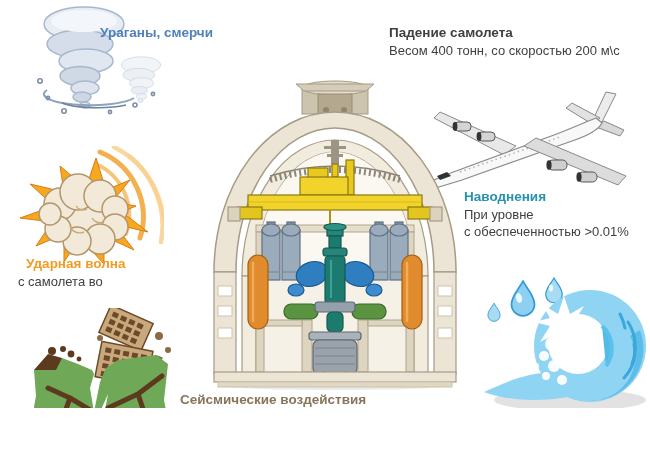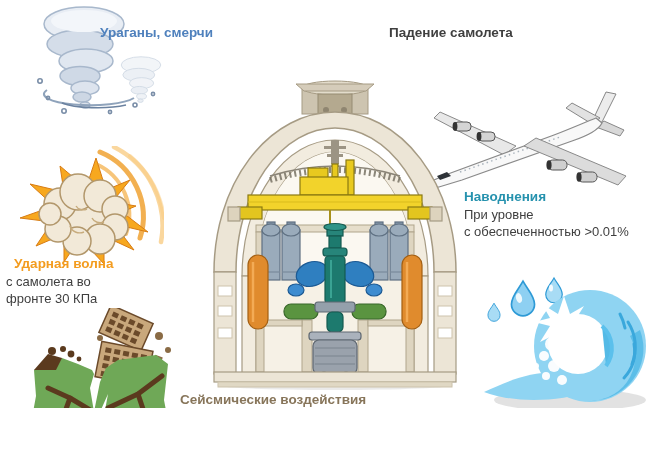--- a/index.html
+++ b/index.html
@@ -87,20 +87,21 @@
         <circle cx="131" cy="92" r="1.6"></circle>
     </g>
   </svg>
 
   <div class="label" style="left:100px;top:24px">
     <div class="t blue">Ураганы, смерчи</div>
   </div>
 
   <div class="label" style="left:389px;top:24px">
     <div class="t dark">Падение самолета</div>
+    <div>Весом 400 тонн, со скоростью 200 м\с</div>
   </div>
 
   <svg class="abs" style="left:420px;top:84px" width="230" height="112" viewBox="0 0 230 112">
 
     <polygon points="96,62 20,28 14,34 84,71" fill="#e8e8e8" stroke="#8a8a8a" stroke-width="1"></polygon>
 
     <g fill="#d4d4d4" stroke="#555" stroke-width="1">
       <rect x="34" y="38" width="17" height="9" rx="4"></rect>
       <rect x="58" y="48" width="17" height="9" rx="4"></rect>
       <ellipse cx="35" cy="42.5" rx="2.4" ry="4.4" fill="#333" stroke="none"></ellipse>
@@ -146,24 +147,23 @@
         <circle cx="46" cy="83" r="13"></circle>
       <circle cx="38" cy="68" r="11"></circle>
     </g>
     <g fill="none" stroke="#c7ab7c" stroke-width="1.4">
       <path d="M58,80 a10,9 0 0 0 14,6"></path>
       <path d="M80,72 a9,8 0 0 0 12,4"></path>
       <path d="M64,60 a8,7 0 0 0 11,3"></path>
     </g>
   </svg>
 
-  <div class="label" style="left:6px;top:255px">
+  <div class="label" style="left:18px;top:255px">
     <div class="t orange shock-title">Ударная волна</div>
     <div>с самолета во</div>
-    <div>фронте 30 КПа</div>
   </div>
 
   <div class="label" style="left:464px;top:188px">
     <div class="t teal">Наводнения</div>
     <div>При уровне</div>
     <div>с обеспеченностью  &gt;0.01%</div>
   </div>
 
   <svg class="abs" style="left:478px;top:248px" width="172" height="168" viewBox="0 0 172 168">
     <ellipse cx="92" cy="152" rx="76" ry="11" fill="#cfcfcf" opacity="0.6"></ellipse>

